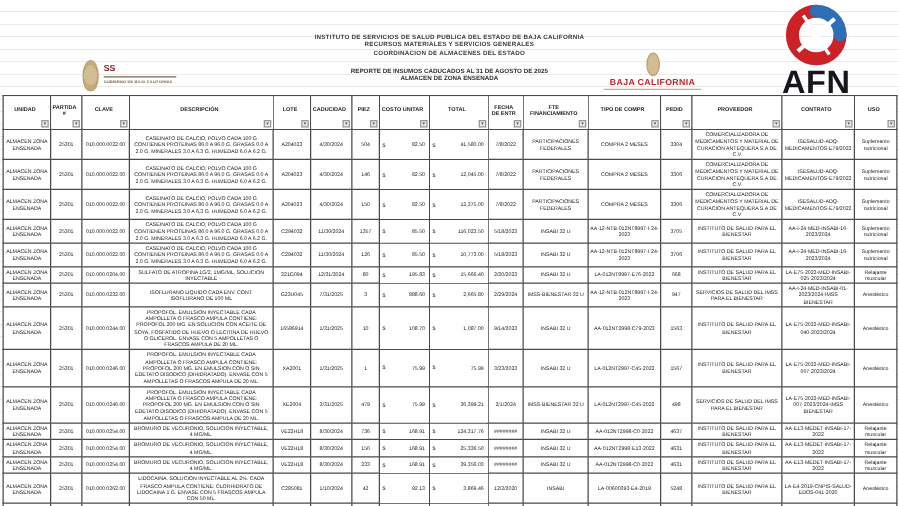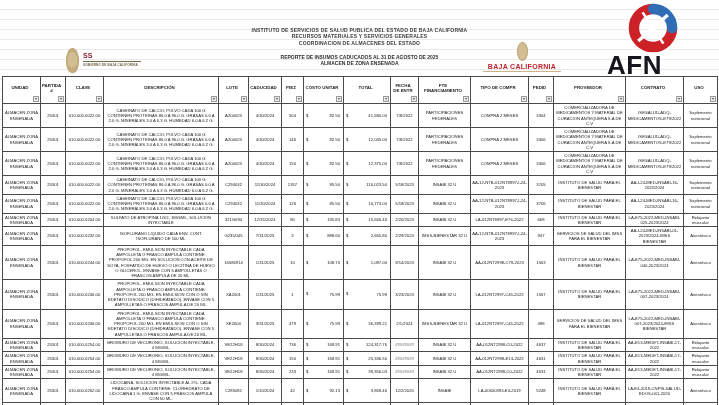--- a/index.html
+++ b/index.html
@@ -29,21 +29,21 @@
   .gob-ss { font-size: 7px; font-weight: bold; color: #8c1d2f; line-height: 1; }
   .gob-rule { width: 58px; height: 1px; background: #7a6a4a; margin: 2px 0 1px 0; }
   .gob-sub { font-size: 3px; color: #6b5b3e; font-weight: bold; letter-spacing: .2px; }
 
   .bc-logo { position: absolute; top: 42px; left: 462px; width: 120px; text-align: center; z-index: 2; }
   .bc-seal { width: 11px; height: 19px; background: #d3bd92; border: 1px solid #b9a070; border-radius: 50%;
              margin: 0 auto 2px auto; }
   .bc-name { font-size: 7px; font-weight: bold; color: #c0232c; letter-spacing: .3px; }
   .bc-rule { width: 78px; height: 1px; background: #cdb286; margin: 1px auto 0 auto; }
 
-  .afn-logo { position: absolute; top: 2px; right: 20px; width: 92px; text-align: left; z-index: 5; }
+  .afn-logo { position: absolute; top: 2px; right: 20px; width: 92px; text-align: center; z-index: 5; }
   .afn-swirl { width: 52px; height: 52px; margin: 0 auto; display: block; }
   .afn-name { font-size: 26px; font-weight: bold; color: #16161f; letter-spacing: .5px; line-height: .9;
               font-stretch: condensed; }
 
   
   .report-table-wrap { position: absolute; top: 76px; left: 2px; z-index: 3; }
   table { border-collapse: collapse; table-layout: fixed; width: 715px; background: #fff; }
   th, td { border: 1px solid #4a4a4a; vertical-align: middle; text-align: center; overflow: hidden; }
   th {
     font-size: 4.4px; font-weight: bold; color: #222; height: 27px;

